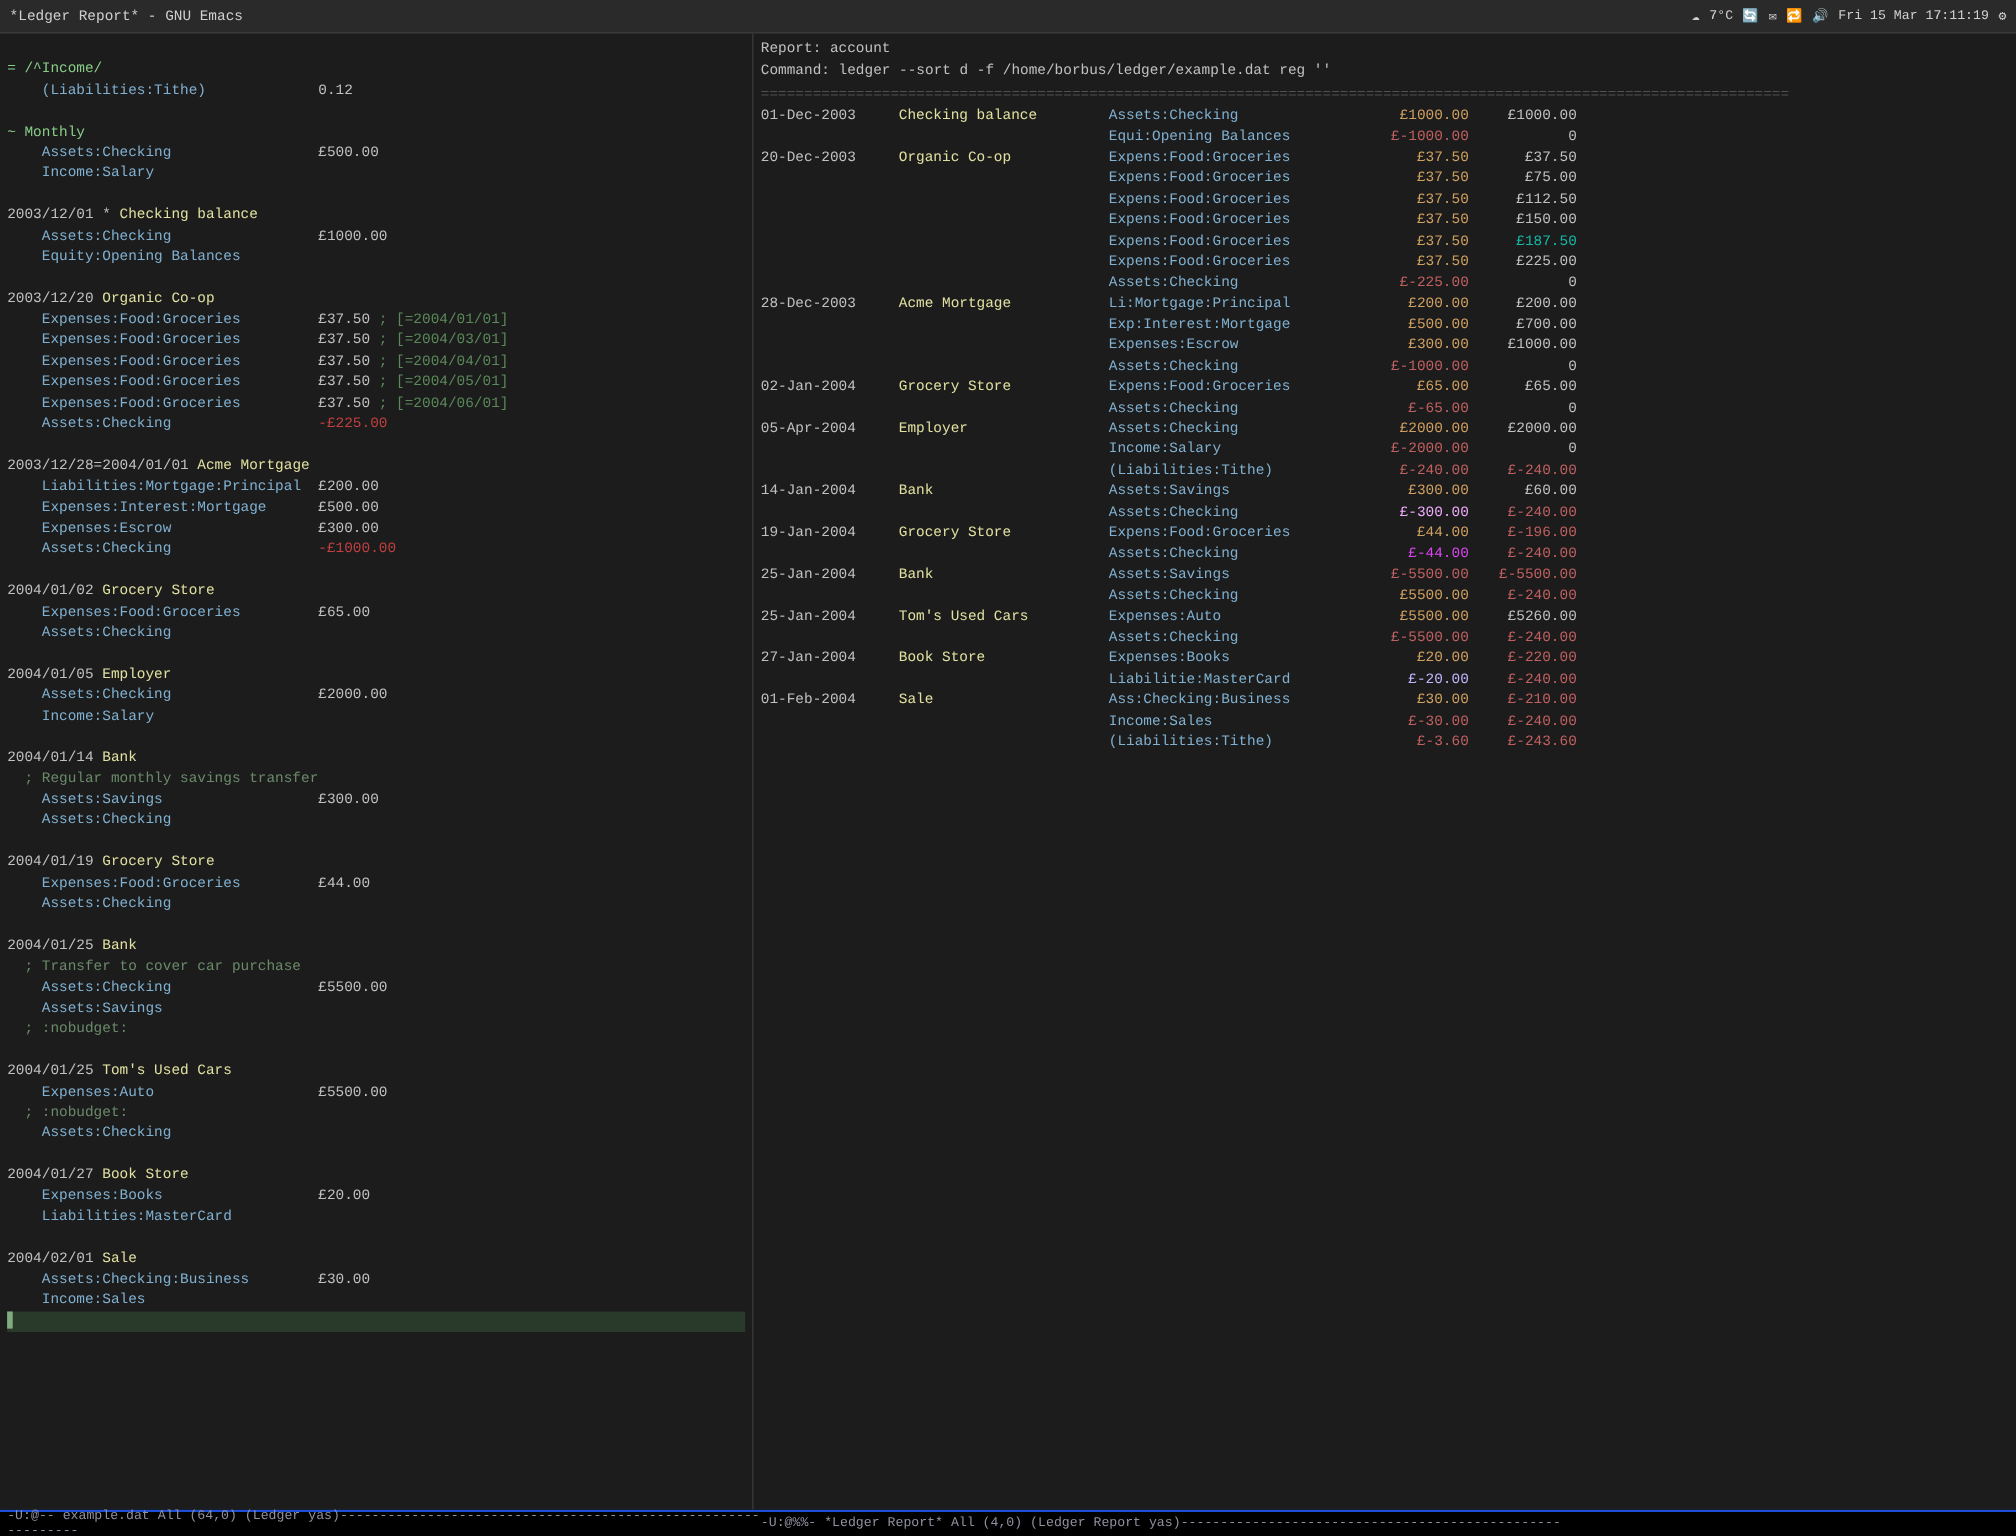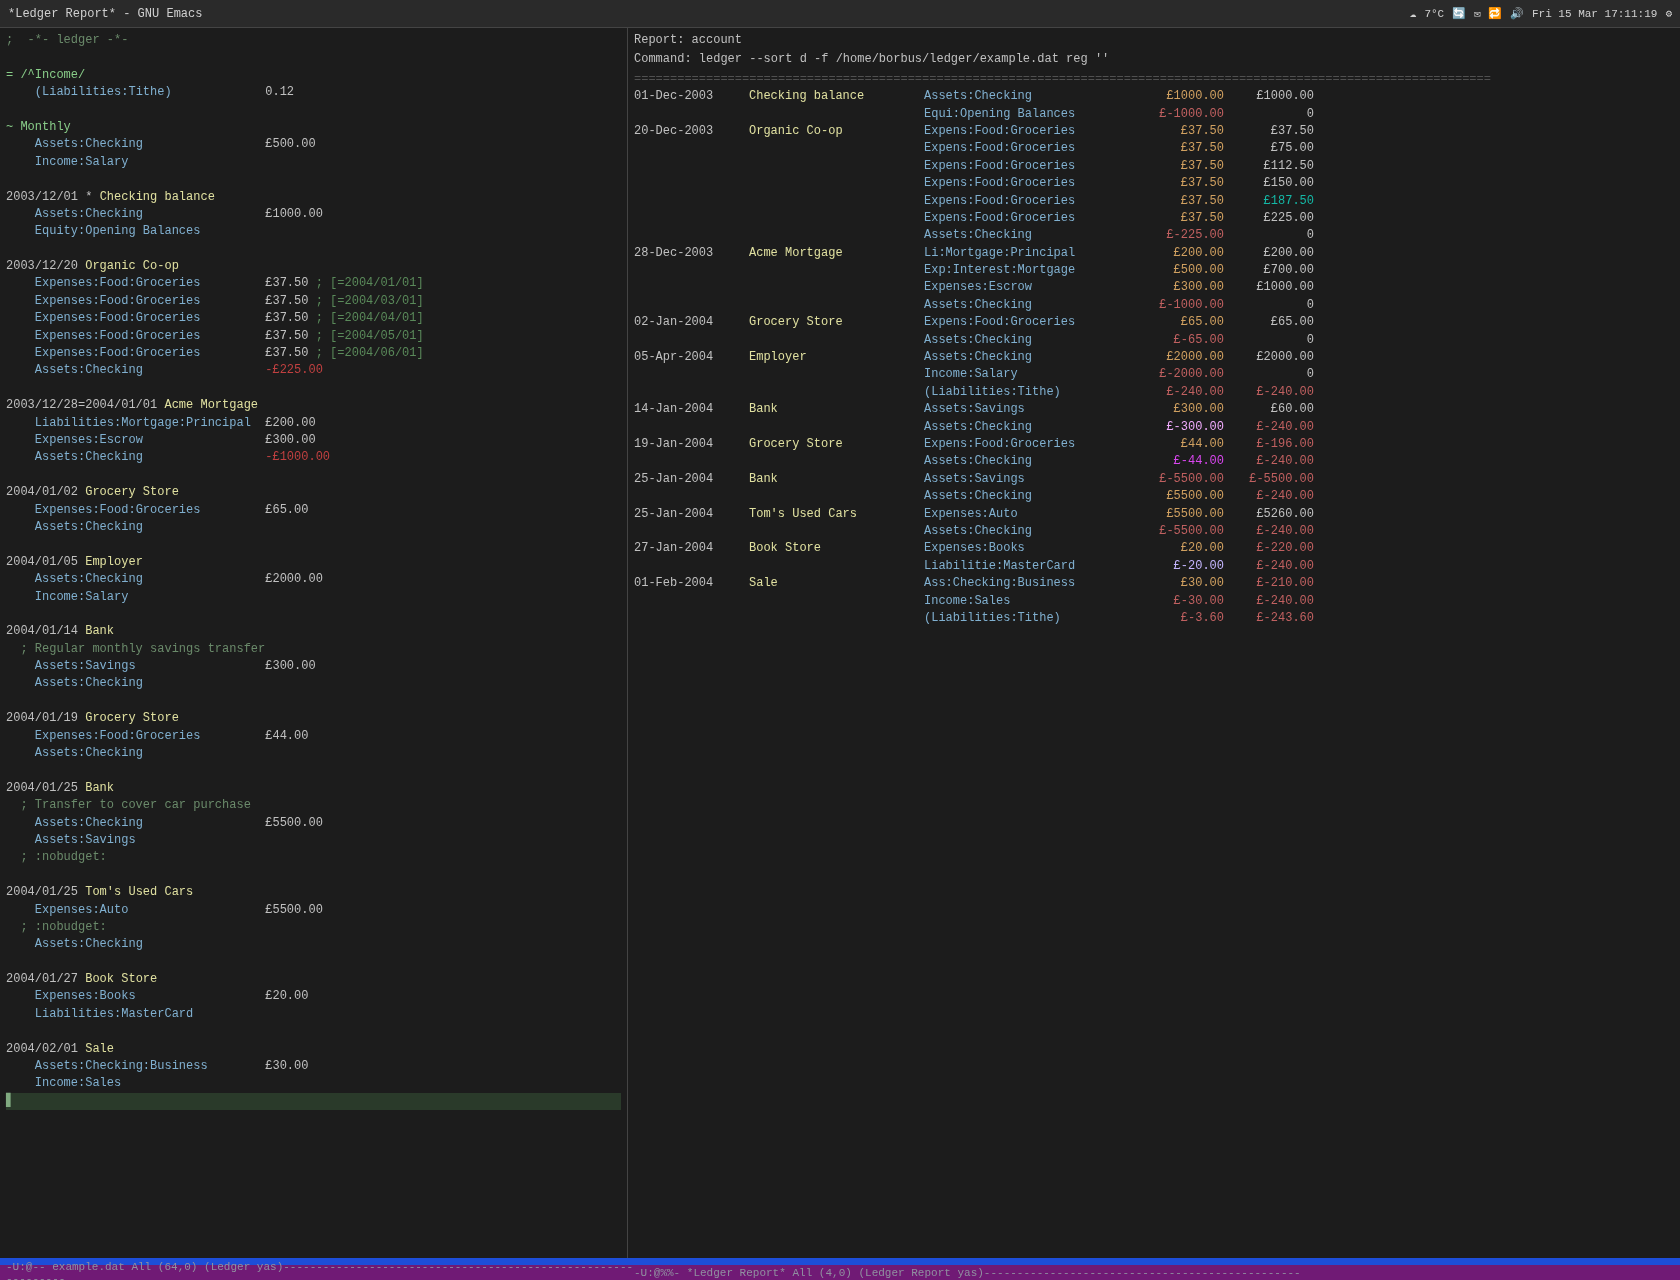--- a/index.html
+++ b/index.html
@@ -34,28 +34,28 @@
       padding: 4px 6px;
       border-right: 1px solid #444;
     }
     .right-pane {
       flex: 1;
       background: #1c1c1c;
       overflow: hidden;
       padding: 4px 6px;
     }
     .status-bar {
-      background: #701a75;
+      background: #000000;
       color: #9090a0;
       height: 22px;
       display: flex;
       align-items: center;
       padding: 0 6px;
       font-size: 11px;
-      border-top: 7px solid #1d4ed8;
+      border-top: 2px solid #1d4ed8;
     }
     .status-left { width: 628px; }
     .status-right { flex: 1; }
 
     
     .editor-line { white-space: pre; line-height: 1.45; }
     .comment { color: #6a8a6a; }
     .account-assets { color: #80b0d0; }
     .account-expense { color: #80b0d0; }
     .amount-pos { color: #c0c0c0; }
@@ -89,21 +89,20 @@
     <span>✉</span>
     <span>🔁</span>
     <span>🔊</span>
     <span>Fri 15 Mar  17:11:19</span>
     <span>⚙</span>
   </div>
 </div>
 
 <div class="main-container">
   <div class="left-pane" id="left-pane">
-  <div class="editor-line"><span class="comment">;  -*- ledger -*-</span></div>
       <div class="editor-line">&nbsp;</div>
       <div class="editor-line"><span class="section-header">= /^Income/</span></div>
       <div class="editor-line">    <span class="account-assets">(Liabilities:Tithe)             </span><span class="amount-pos">0.12</span></div>
       <div class="editor-line">&nbsp;</div>
       <div class="editor-line"><span class="section-header">~ Monthly</span></div>
       <div class="editor-line">    <span class="account-assets">Assets:Checking                 </span><span class="amount-pos">£500.00</span></div>
       <div class="editor-line">    <span class="account-assets">Income:Salary                   </span></div>
       <div class="editor-line">&nbsp;</div>
       <div class="editor-line"><span class="date">2003/12/01</span><span class="date"> * </span><span class="payee">Checking balance</span></div>
       <div class="editor-line">    <span class="account-assets">Assets:Checking                 </span><span class="amount-pos">£1000.00</span></div>
@@ -112,20 +111,21 @@
       <div class="editor-line"><span class="date">2003/12/20</span><span class="date"> </span><span class="payee">Organic Co-op</span></div>
       <div class="editor-line">    <span class="account-expense">Expenses:Food:Groceries         </span><span class="amount-pos">£37.50</span> <span class="comment-inline">; [=2004/01/01]</span></div>
       <div class="editor-line">    <span class="account-expense">Expenses:Food:Groceries         </span><span class="amount-pos">£37.50</span> <span class="comment-inline">; [=2004/03/01]</span></div>
       <div class="editor-line">    <span class="account-expense">Expenses:Food:Groceries         </span><span class="amount-pos">£37.50</span> <span class="comment-inline">; [=2004/04/01]</span></div>
       <div class="editor-line">    <span class="account-expense">Expenses:Food:Groceries         </span><span class="amount-pos">£37.50</span> <span class="comment-inline">; [=2004/05/01]</span></div>
       <div class="editor-line">    <span class="account-expense">Expenses:Food:Groceries         </span><span class="amount-pos">£37.50</span> <span class="comment-inline">; [=2004/06/01]</span></div>
       <div class="editor-line">    <span class="account-assets">Assets:Checking                 </span><span class="amount-neg">-£225.00</span></div>
       <div class="editor-line">&nbsp;</div>
       <div class="editor-line"><span class="date">2003/12/28=2004/01/01</span><span class="date"> </span><span class="payee">Acme Mortgage</span></div>
       <div class="editor-line">    <span class="account-assets">Liabilities:Mortgage:Principal  </span><span class="amount-pos">£200.00</span></div>
+      <div class="editor-line">    <span class="account-assets">Expenses:Interest:Mortgage      </span><span class="amount-pos">£500.00</span></div>
       <div class="editor-line">    <span class="account-assets">Expenses:Escrow                 </span><span class="amount-pos">£300.00</span></div>
       <div class="editor-line">    <span class="account-assets">Assets:Checking                 </span><span class="amount-neg">-£1000.00</span></div>
       <div class="editor-line">&nbsp;</div>
       <div class="editor-line"><span class="date">2004/01/02</span><span class="date"> </span><span class="payee">Grocery Store</span></div>
       <div class="editor-line">    <span class="account-assets">Expenses:Food:Groceries         </span><span class="amount-pos">£65.00</span></div>
       <div class="editor-line">    <span class="account-assets">Assets:Checking                 </span></div>
       <div class="editor-line">&nbsp;</div>
       <div class="editor-line"><span class="date">2004/01/05</span><span class="date"> </span><span class="payee">Employer</span></div>
       <div class="editor-line">    <span class="account-assets">Assets:Checking                 </span><span class="amount-pos">£2000.00</span></div>
       <div class="editor-line">    <span class="account-assets">Income:Salary                   </span></div>

